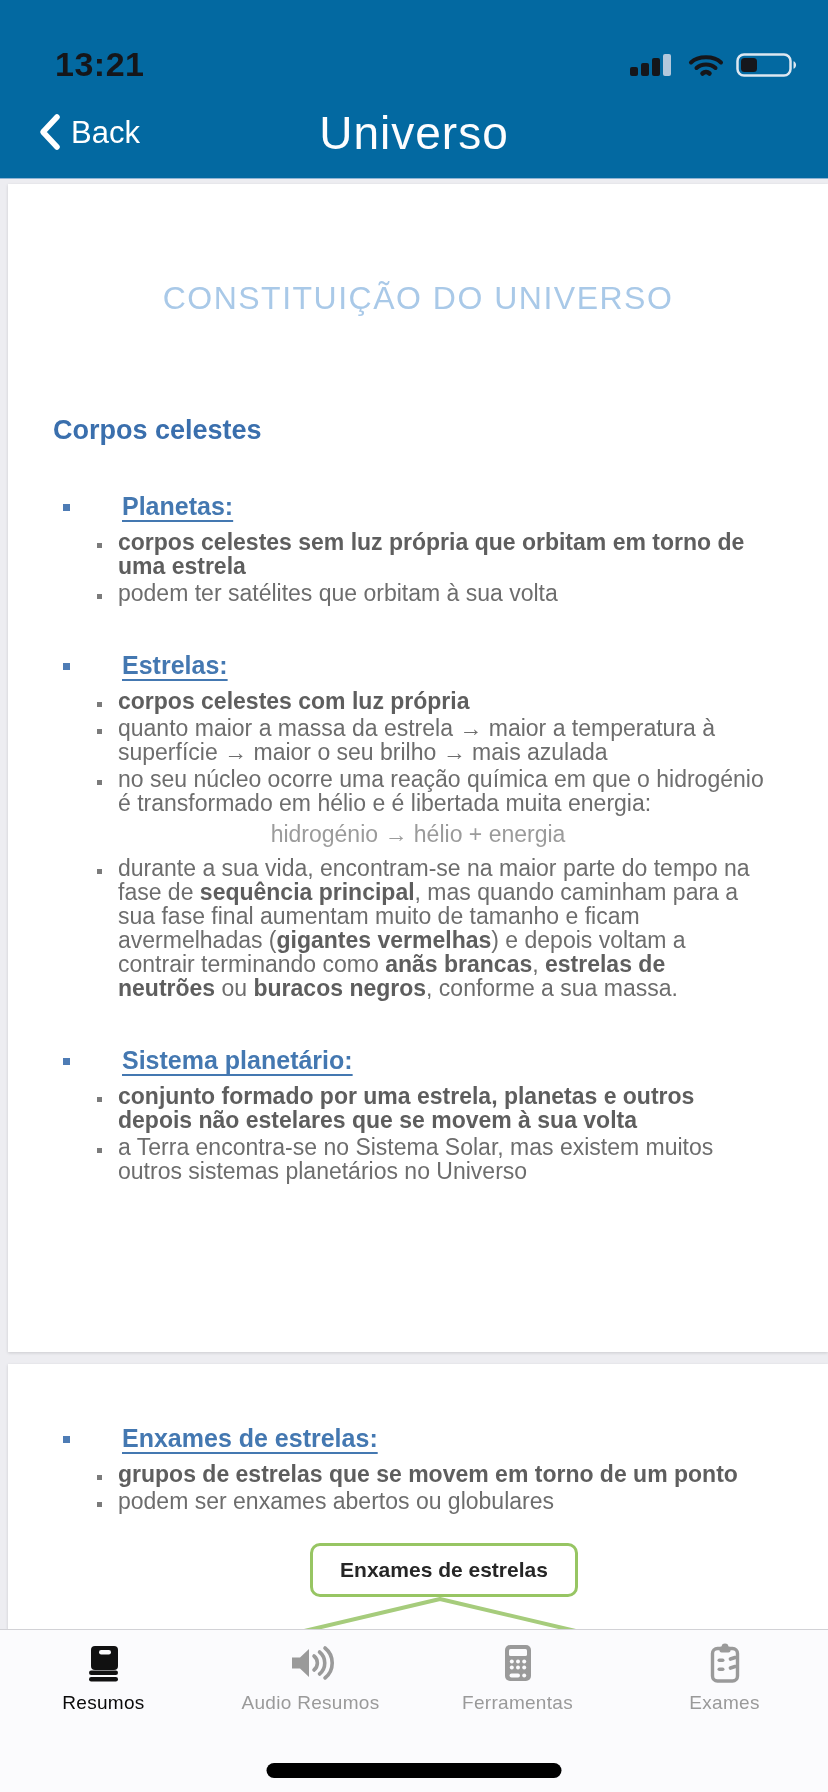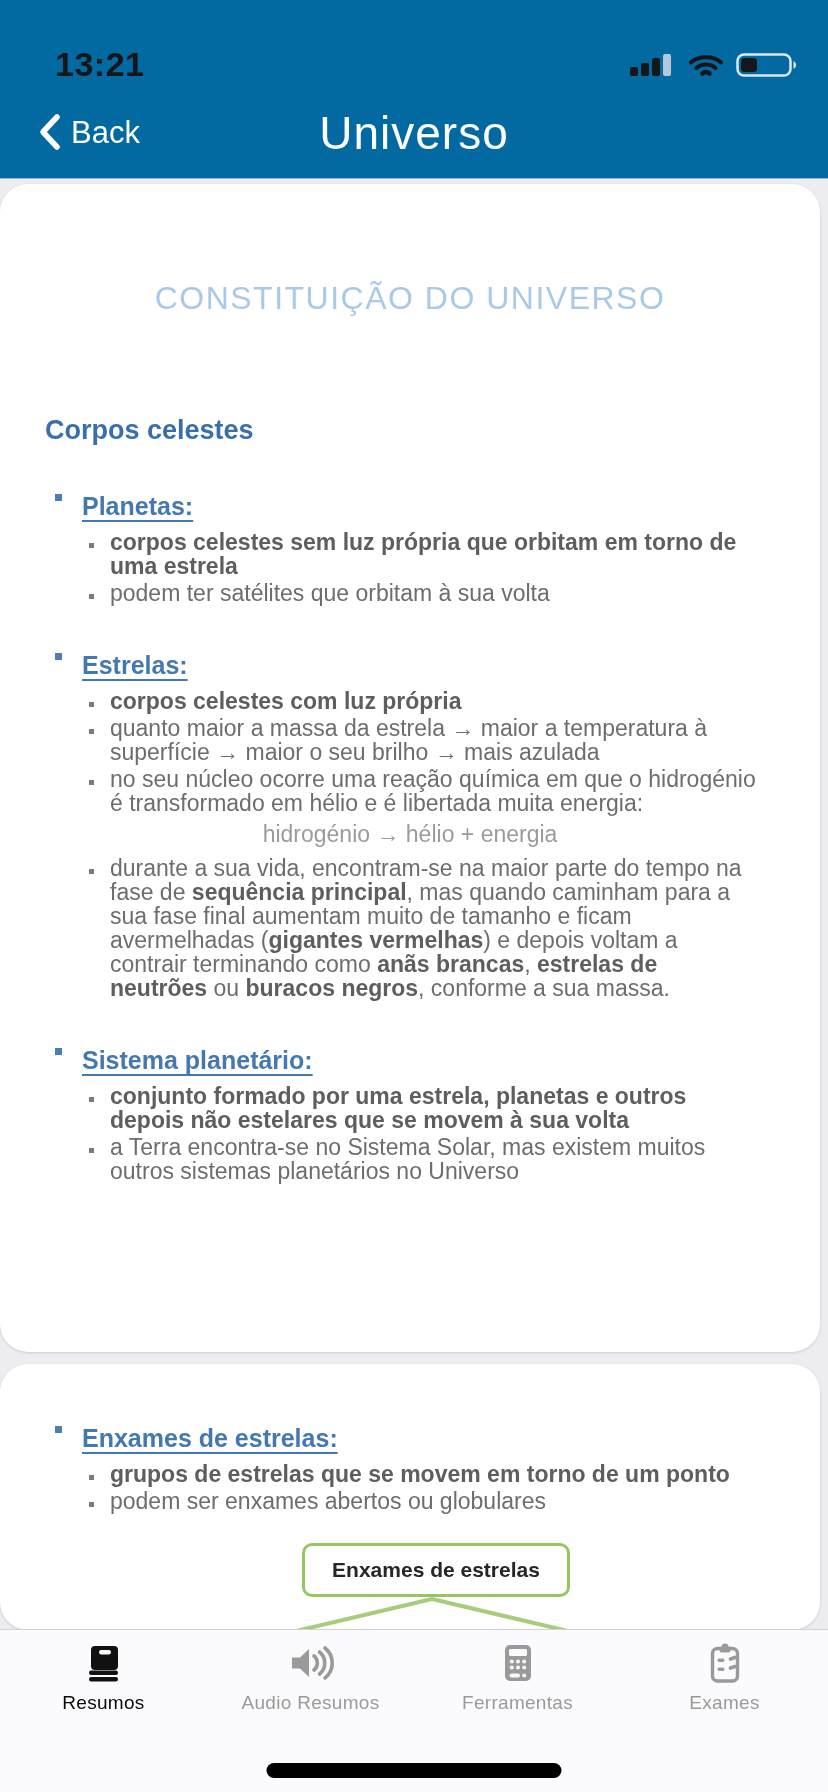--- a/index.html
+++ b/index.html
@@ -15,31 +15,31 @@
   .time{font-size:34px;font-weight:700;color:#15161a;letter-spacing:.5px;}
   .status-icons{display:flex;align-items:center;gap:12px;padding-bottom:2px;}
   .nav-bar{height:86px;position:relative;display:flex;align-items:center;}
   .back-btn{position:absolute;left:32px;top:0;bottom:0;display:flex;align-items:center;gap:9px;
             background:none;border:none;cursor:pointer;padding:0 6px;}
   .back-label{color:#ffffff;font-size:31px;}
   .nav-title{margin:0 auto;font-size:46px;font-weight:300;color:#fdfdfe;letter-spacing:1px;}
 
   
   .content{position:absolute;top:178px;left:0;right:0;height:1452px;background:#ededf1;overflow:hidden;}
-  .page{position:absolute;left:0;width:820px;background:#ffffff;overflow:hidden;
-        box-shadow:0 1px 3px rgba(0,0,0,.14);border-radius:28px;}
+  .page{position:absolute;left:8px;width:820px;background:#ffffff;overflow:hidden;
+        box-shadow:0 1px 3px rgba(0,0,0,.14);}
   .page-1{top:6px;height:1168px;}
   .page-2{top:1186px;height:266px;}
 
   .doc-title{margin:96px 0 0;text-align:center;font-size:32px;letter-spacing:1.5px;color:#a9c9e8;}
   .section-title{margin:98px 0 0 45px;font-size:27px;font-weight:700;color:#3a6fad;}
 
   .topic{margin:46px 0 0 55px;}
   .page-2 .topic{margin-top:60px;}
-  .topic-heading{display:flex;align-items:flex-start;}
+  .topic-heading{display:flex;align-items:center;gap:32px;}
   .tbullet{width:7px;height:7px;background:#4e7cb5;margin:2px 20px 0 0;flex:none;}
   .topic-link{font-size:25px;font-weight:700;color:#4478b1;text-decoration:underline;
               text-decoration-thickness:2px;text-underline-offset:5px;cursor:pointer;}
   .items{list-style:none;margin:9px 0 0;padding:0;}
   .item{position:relative;padding-left:55px;max-width:648px;font-size:23px;line-height:24px;
         color:#6d6d6d;margin-bottom:3px;}
   .item b{color:#5e5e5e;}
   .sbullet{position:absolute;left:34px;top:13px;width:5px;height:5px;background:#7b7b7b;}
   .formula{margin:6px 0 8px 55px;width:600px;text-align:center;font-size:23px;color:#9b9b9b;}
 

